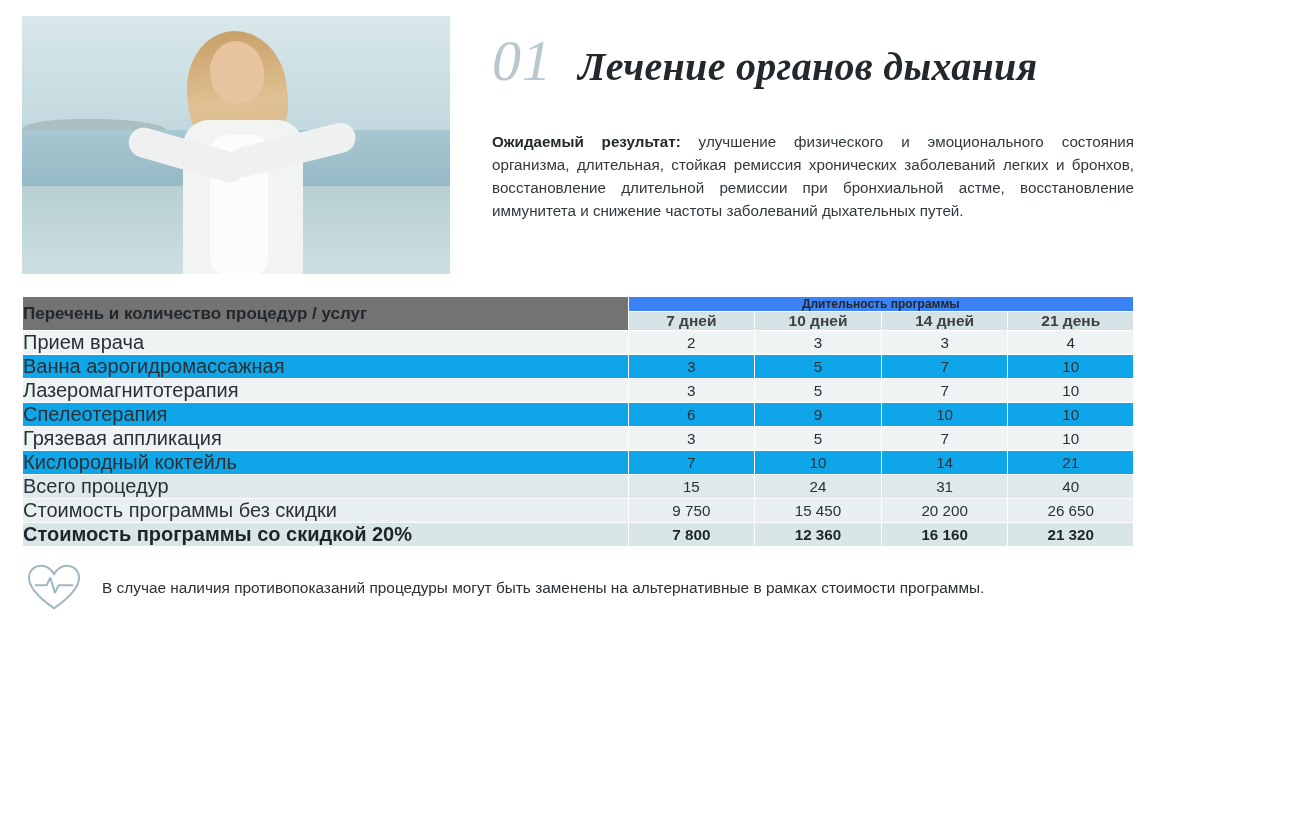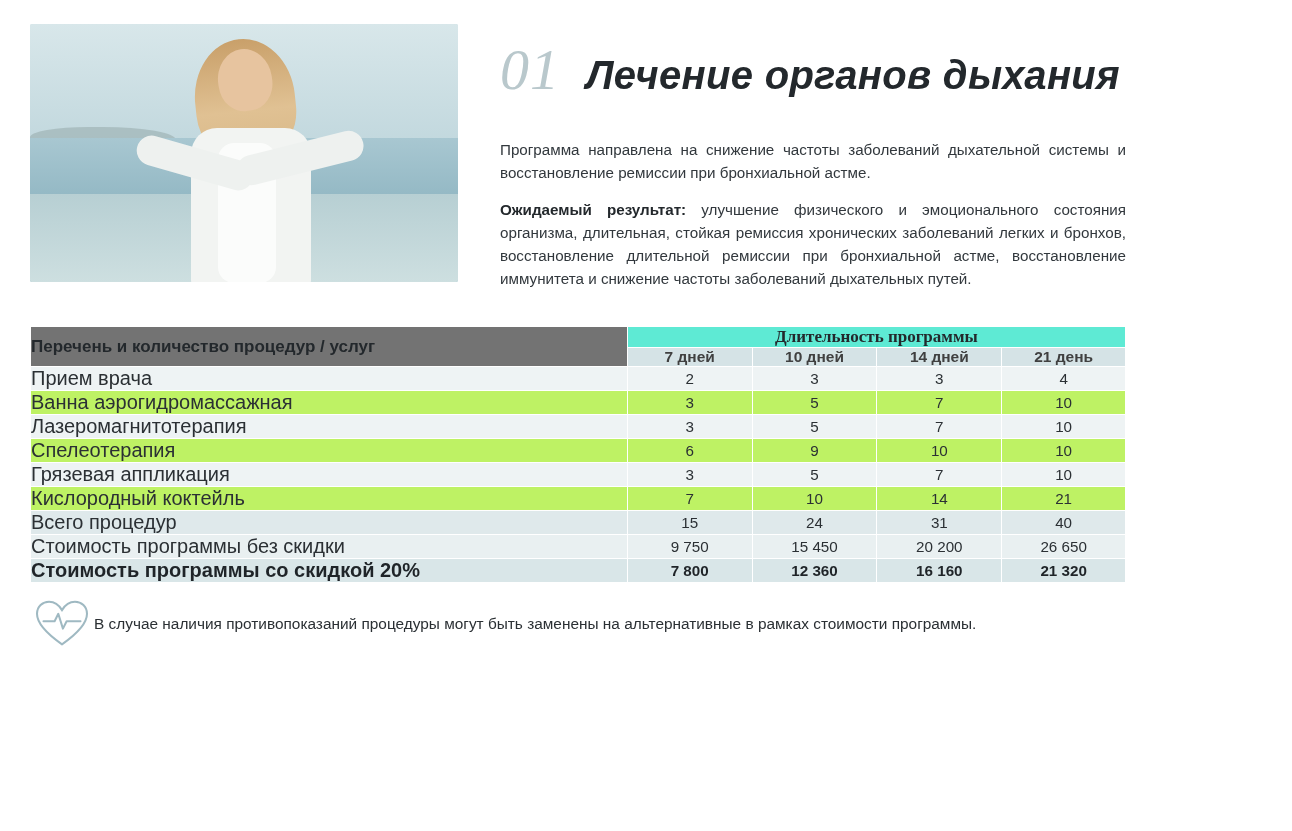--- a/index.html
+++ b/index.html
@@ -14,21 +14,21 @@
     color: #2b2f33;
     position: relative;
     overflow: hidden;
   }
 
   .page {
     position: relative;
     width: 1156px;
     height: 831px;
     box-sizing: border-box;
-    padding: 12px;
+    padding: 4px;
   }
 
   
   .top {
     display: flex;
     align-items: flex-start;
     padding: 12px 18px 0 18px;
     box-sizing: border-box;
   }
 
@@ -149,21 +149,21 @@
   }
   .num {
     font-family: "Liberation Serif", serif;
     font-style: italic;
     font-size: 58px;
     line-height: 1;
     color: #b9c8cc;
     letter-spacing: 1px;
   }
   .heading {
-    font-family: Liberation Sans, sans-serif;
+    font-family: Liberation Serif, serif;
     font-style: italic;
     font-size: 40px;
     line-height: 1.1;
     color: #23282c;
     letter-spacing: .3px;
   }
 
   .para {
     font-size: 15.2px;
     line-height: 1.52;
@@ -196,27 +196,26 @@
   .hdr-left {
     background: #737373;
     text-align: left;
     font-weight: bold;
     font-size: 17px;
     color: #23282c;
     padding: 10px 16px;
     vertical-align: middle;
   }
   .hdr-top {
-    background: #5eead4;
+    background: #3b82f6;
     text-align: center;
     font-weight: bold;
-    font-size: 17px;
+    font-size: 12px;
     color: #23282c;
     padding: 12px 8px;
-    font-family: Liberation Serif, serif;
   }
   .hdr-sub {
     background: #d5e3e6;
     text-align: center;
     font-weight: bold;
     font-size: 15.5px;
     color: #404040;
     padding: 10px 8px;
   }
   td.label {
@@ -225,34 +224,34 @@
     color: #2b3034;
     font-size: 20px;
   }
   td.val {
     text-align: center;
     padding: 8px 8px;
     color: #2b3034;
     font-size: 15.2px;
   }
   tr.row-odd td { background: #eef3f4; }
-  tr.row-even td { background: #bef264; margin-left: 22px; }
+  tr.row-even td { background: #0ea5e9; margin-left: 22px; }
   tr.row-total td { background: #dfe9eb; }
   tr.row-price td { background: #e9f0f1; }
   tr.row-discount td {
     background: #d9e6e8;
     font-weight: bold;
     color: #1f2428;
   }
 
   
   .footer {
     display: flex;
     align-items: center;
-    gap: 4px;
+    gap: 20px;
     padding: 16px 18px 0 22px;
     box-sizing: border-box;
   }
   .heart-icon {
     flex: 0 0 auto;
     width: 56px;
     height: 50px;
     color: #9fb9c2;
   }
   .footer-text {
@@ -282,21 +281,20 @@
         <div class="arm-r"></div>
       </div>
     </div>
 
     <div class="intro">
       <div class="title-row">
         <div class="num">01</div>
         <h1 class="heading">Лечение органов дыхания</h1>
       </div>
 
-      <p class="para">Программа направлена на снижение частоты заболеваний дыхательной системы и восстановление ремиссии при бронхиальной астме.</p>
 
       <p class="para"><b>Ожидаемый результат:</b><span> улучшение физического и эмоционального состояния организма, длительная, стойкая ремиссия хронических заболеваний легких и бронхов, восстановление длительной ремиссии при бронхиальной астме, восстановление иммунитета и снижение частоты заболеваний дыхательных путей.</span></p>
     </div>
   </div>
 
   <div class="table-wrap">
     <table class="pricing">
       <colgroup>
         <col style="width:54.5%">
         <col style="width:11.4%">

